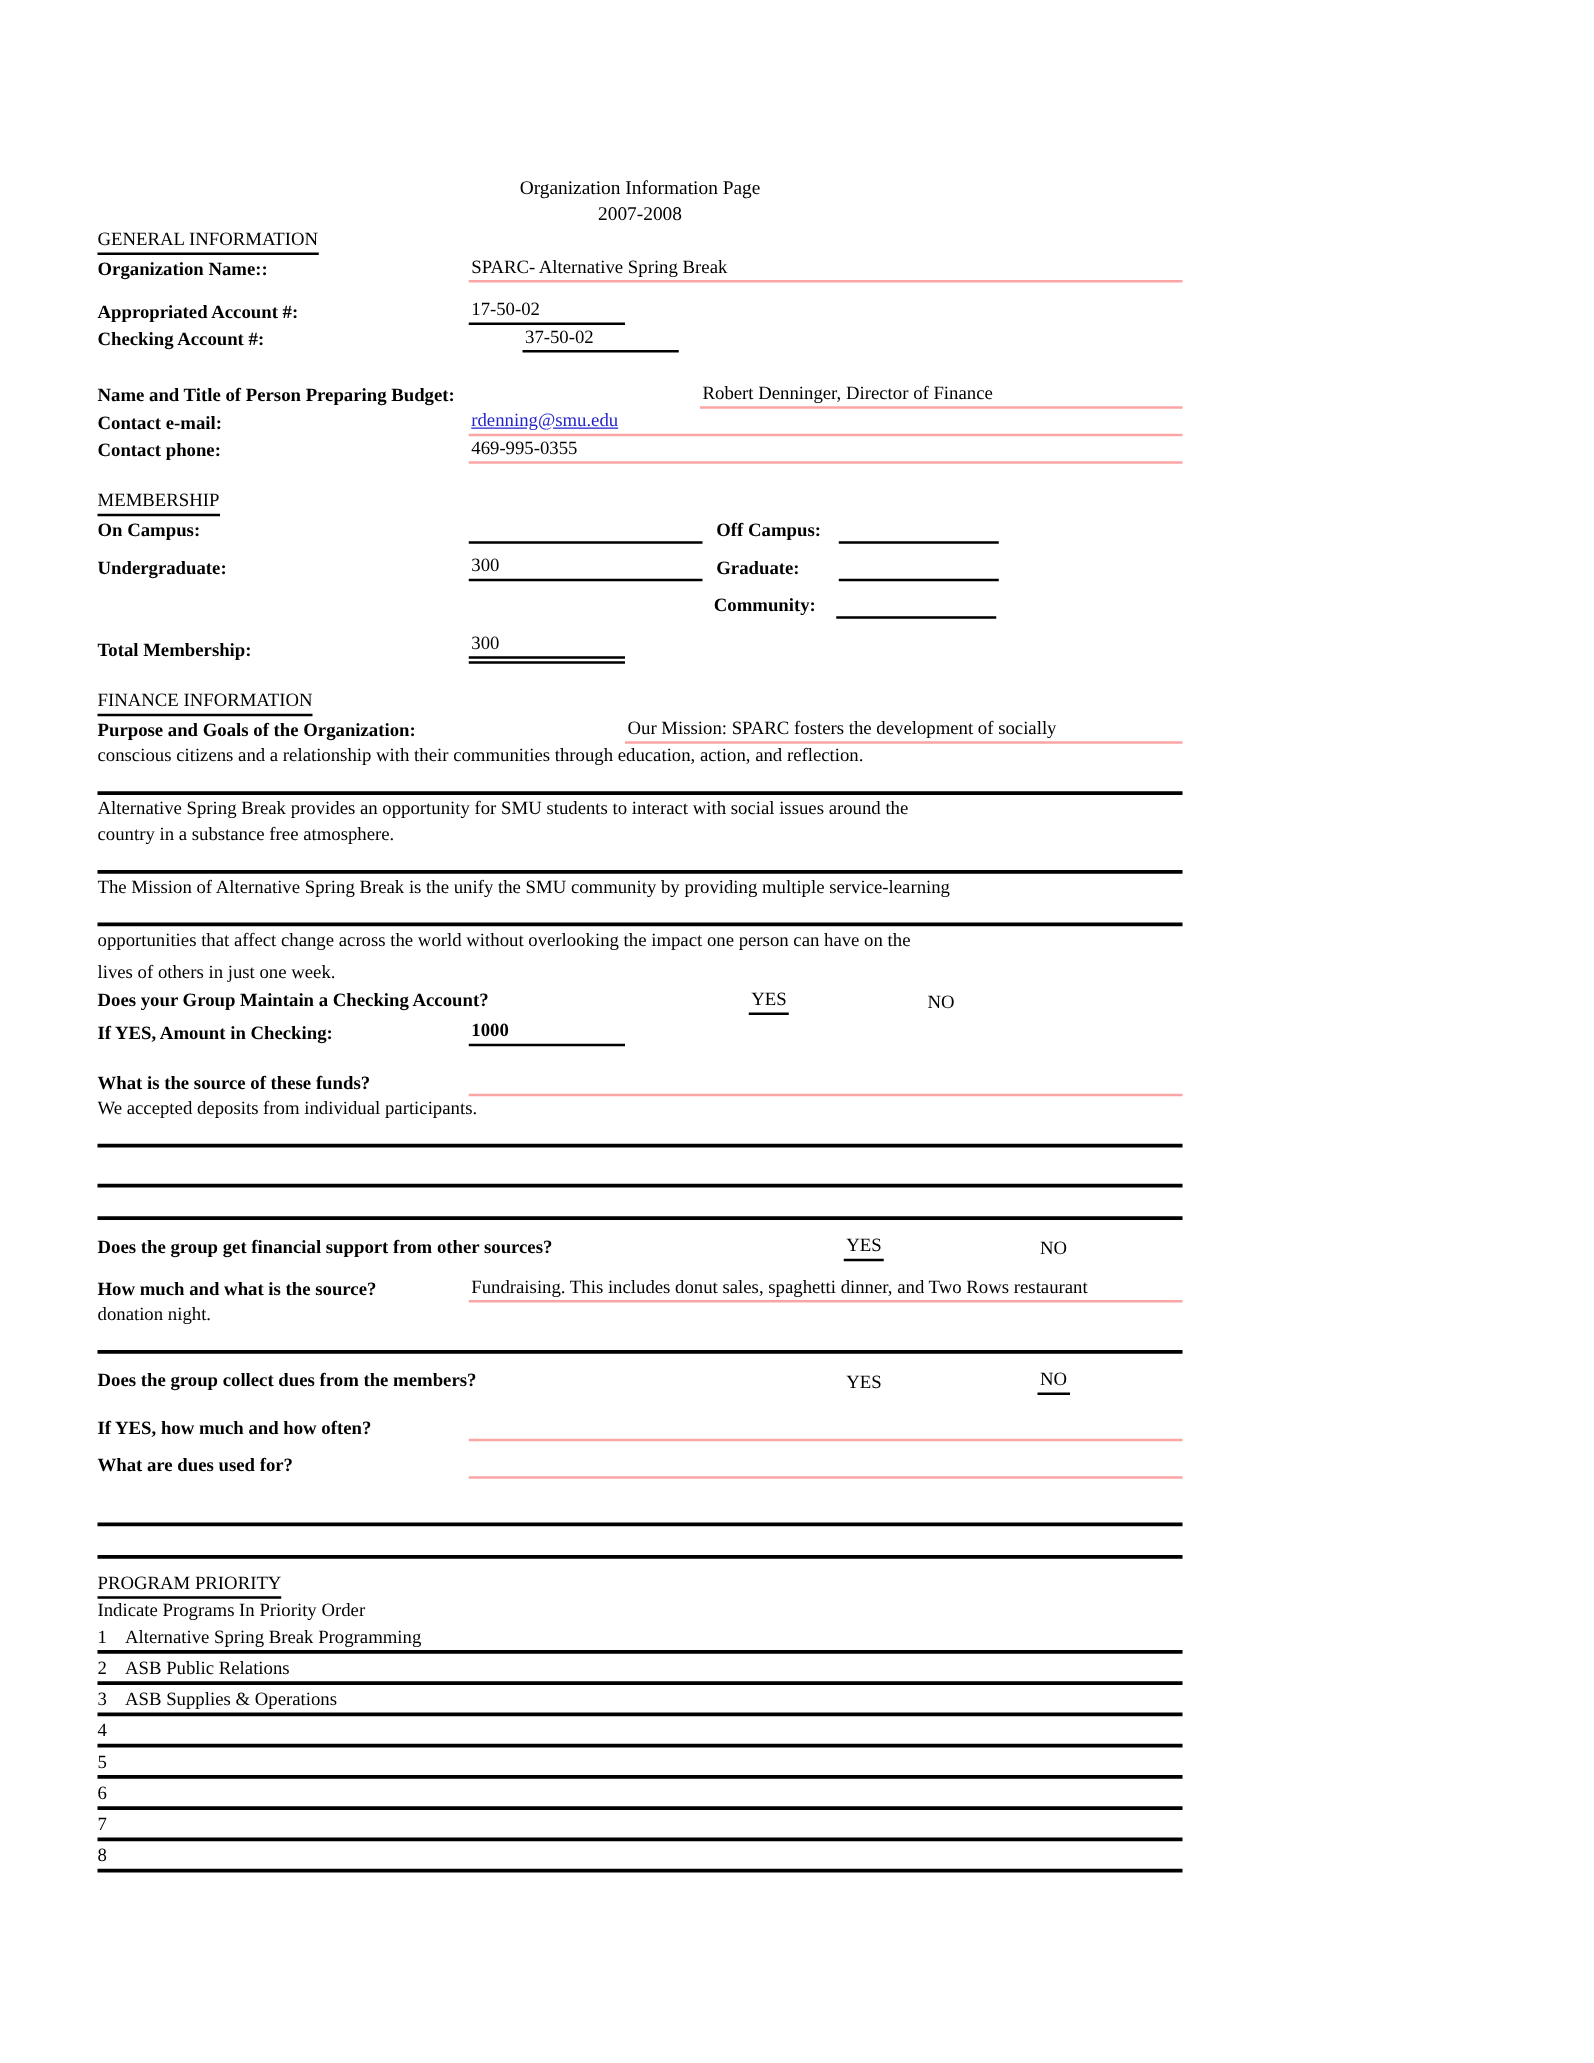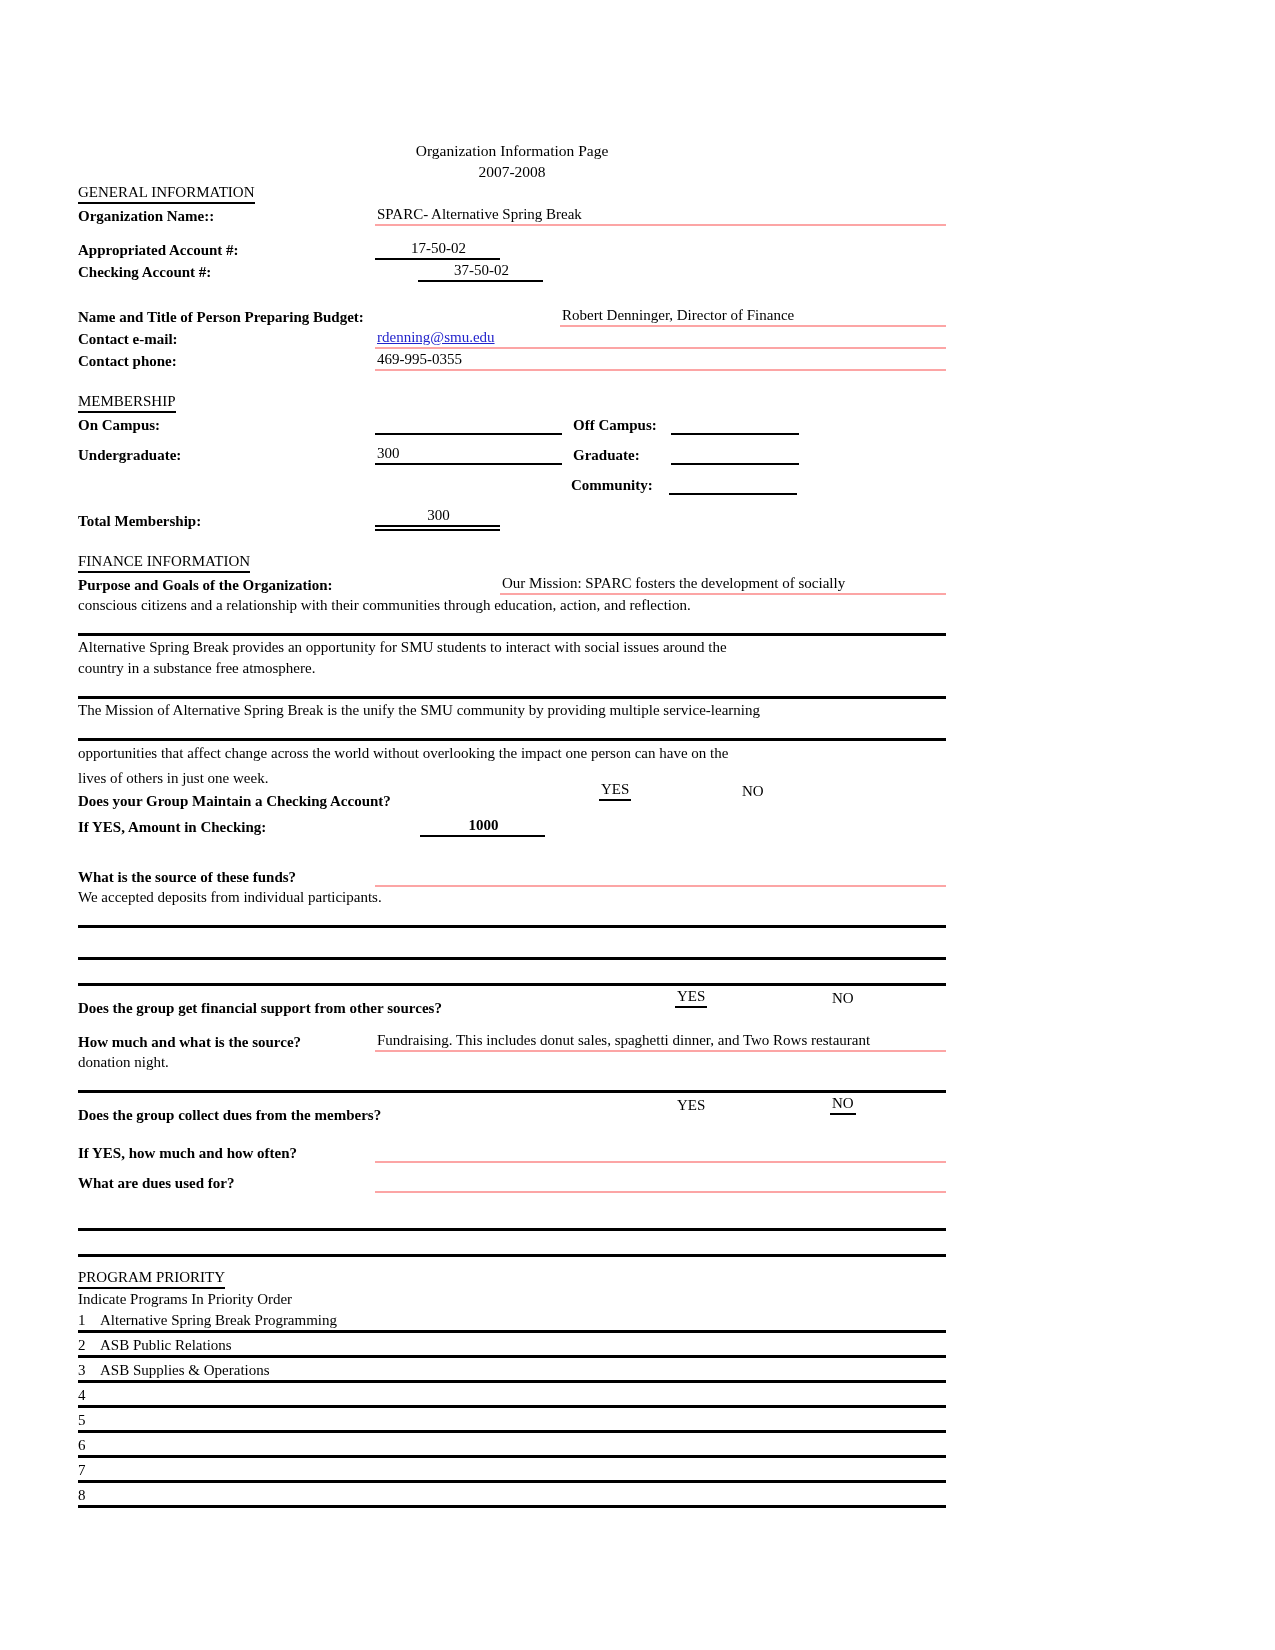--- a/index.html
+++ b/index.html
@@ -19,48 +19,48 @@
   .hu { display:inline-block; border-bottom:2px solid #000; line-height:19px; }
   .hrow { line-height:21px; }
 
   .row { display:flex; align-items:flex-end; line-height:20px; min-height:22px; }
   .lbl { flex:none; }
   .fill { flex:1; border-bottom:2px solid #fca5a5; white-space:nowrap; overflow:hidden; padding-left:2px; }
   .line  { border-bottom:2px solid #000; padding-left:2px; white-space:nowrap; }
   .dbl   { border-bottom:6px double #000; padding-left:2px; }
 
   .w297 { width:297px; }
-  .w123 { width:123px;text-align:center; }
+  .w123 { width:123px; }
   .w482 { width:482px; }
   .w422 { width:422px; }
   .m-line  { width:185px; border-bottom:2px solid #000; padding-left:2px; }
   .m-gap   { width:11px; }
   .m-lbl2  { width:98px; }
   .m-line2 { width:128px; border-bottom:2px solid #000; }
   .m-spacer{ width:493px; }
 
   .para { line-height:21px; min-height:21px; white-space:nowrap; overflow:hidden; }
   .para-u { border-bottom:3px solid #000; padding-bottom:17px; margin-bottom:1px; }
 
   .qrow { position:relative; line-height:20px; min-height:22px; }
-  .qrow .yes, .qrow .no { position:absolute; bottom:12px; padding:0 2px; }
+  .qrow .yes, .qrow .no { position:absolute; bottom:1px; padding:0 2px; }
   .q1 .yes { left:521px; } .q1 .no { left:662px; }
   .q23 .yes { left:597px; } .q23 .no { left:752px; }
   .picked { border-bottom:2px solid #000; }
 
   .blank3 { height:23px; border-bottom:3px solid #000; }
 
   .prow { display:flex; align-items:flex-end; border-bottom:3px solid #000; line-height:18px; min-height:19px; padding-bottom:1px; margin-bottom:2px; }
   .pnum { width:22px; flex:none; }
   .ptext { flex:1; white-space:nowrap; overflow:hidden;font-family:Liberation Serif, serif; }
 
   .link { color:#2323cc; text-decoration:underline; cursor:pointer; }
 
   .mb6{margin-bottom:6px;} .mb8{margin-bottom:8px;} .mb10{margin-bottom:10px;}
-  .mb12{margin-bottom:12px;} .mb14{margin-bottom:14px;} .mb18{margin-bottom:28px;gap:45px;}
+  .mb12{margin-bottom:12px;} .mb14{margin-bottom:14px;} .mb18{margin-bottom:18px;}
   .mb20{margin-bottom:20px;} .mb22{margin-bottom:22px;gap:43px;}
   .mt2{margin-top:2px;} .mt4{margin-top:4px;} .mt6{margin-top:6px;}
   .vh23 { min-height:23px; }
 </style>
 </head>
 <body>
 
 <div class="page">
   <div class="content">
 

